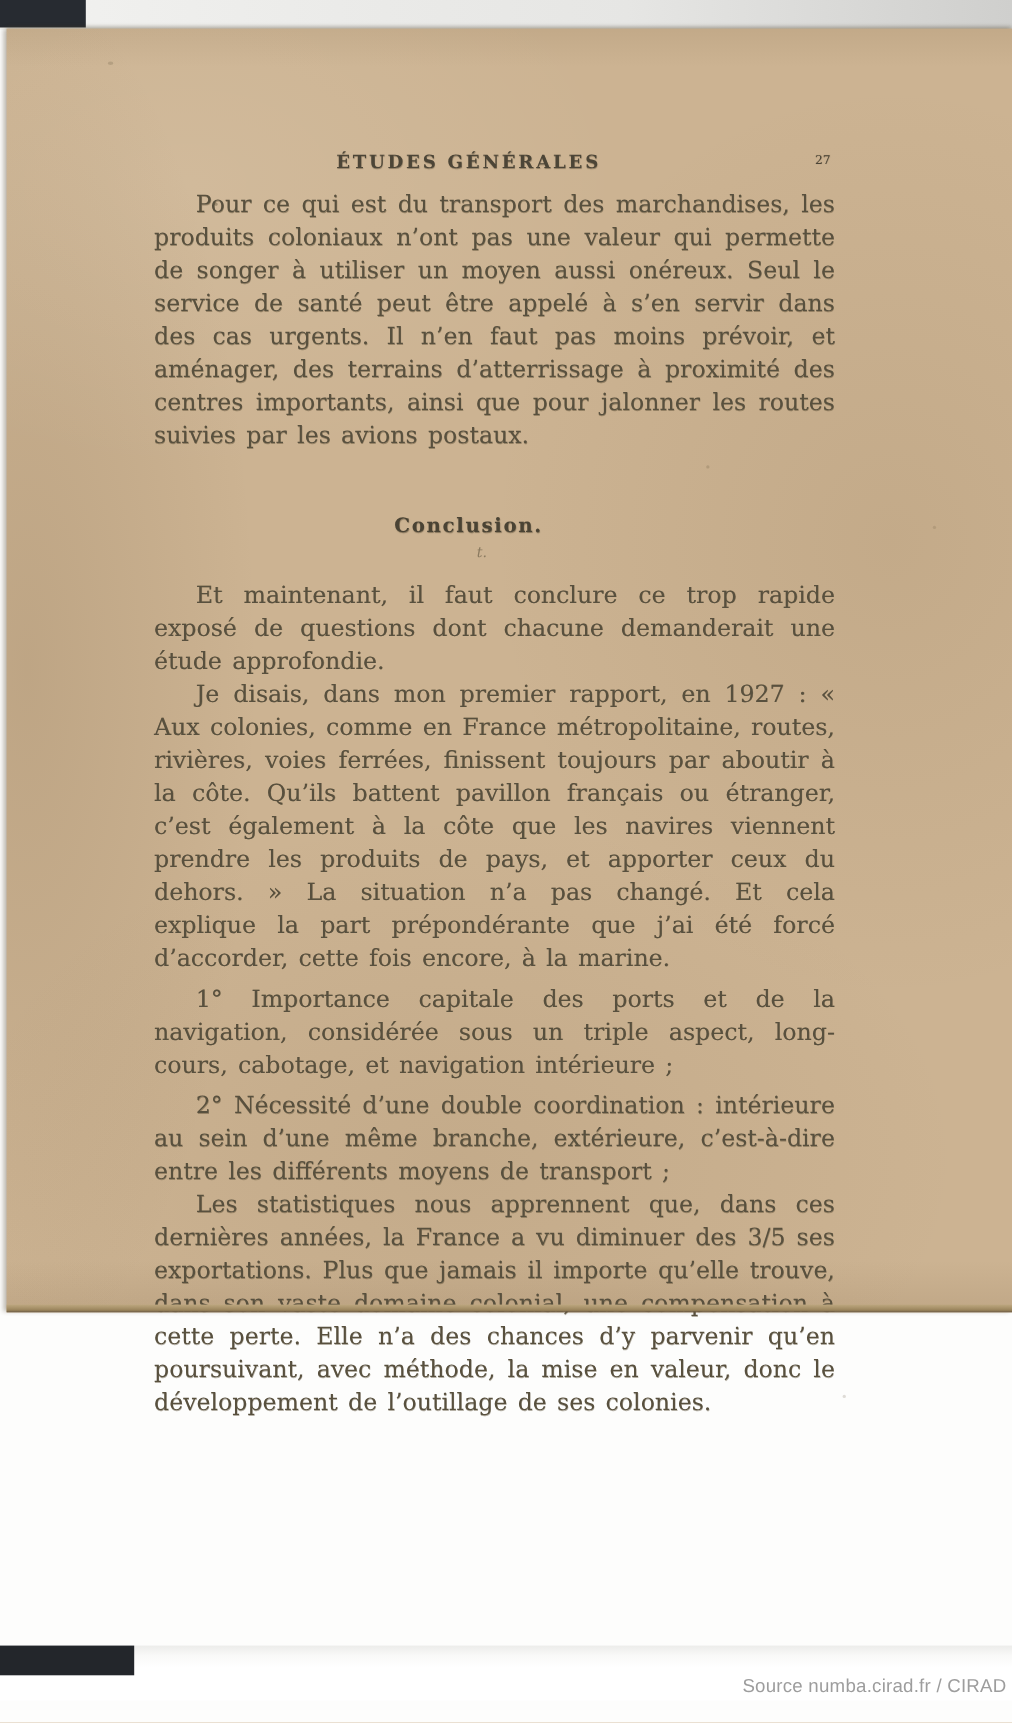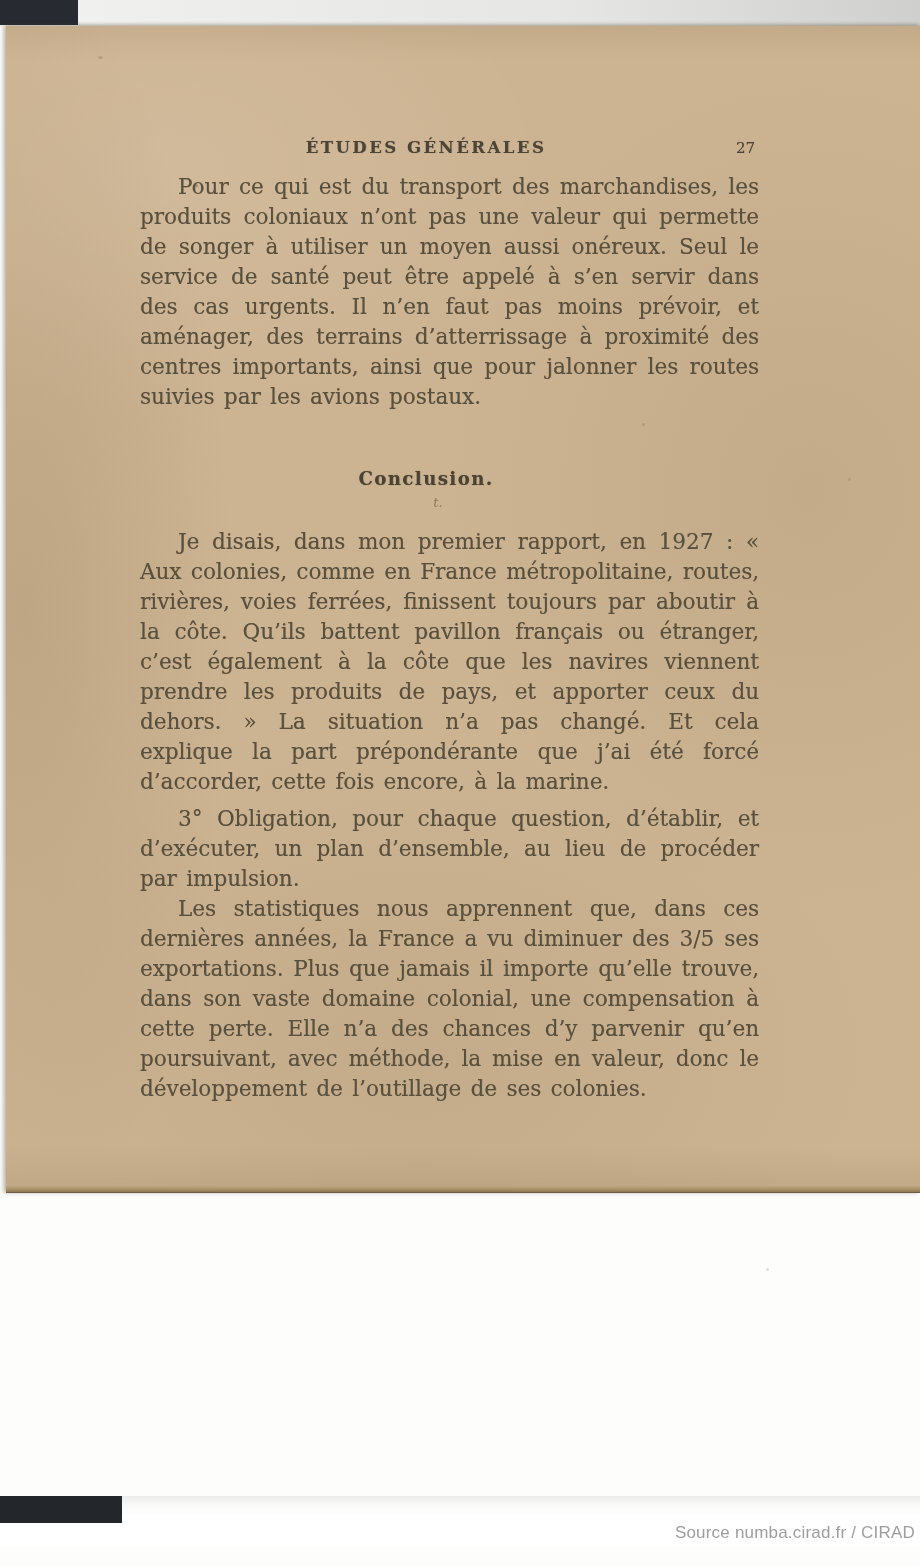--- a/index.html
+++ b/index.html
@@ -42,21 +42,21 @@
   
   .content { position:absolute; left:87px; top:112px; width:666px; color:#57503f; }
 
   .running-header { position:relative; height:22px; margin-bottom:12px; }
   .running-title {
     text-align:center; font-weight:bold; font-size:16.5px;
     letter-spacing:2.5px; color:#4c4537;
     text-shadow:.3px .3px .7px rgba(70,60,40,.45);
   }
   .page-num {
-    position:absolute; right:4px; top:1px; font-size:15px; color:#4c4537;
+    position:absolute; right:4px; top:1px; font-size:11px; color:#4c4537;
     text-shadow:.3px .3px .7px rgba(70,60,40,.45);
     text-align:right;
   }
 
   p.body-par {
     font-size:21.5px; line-height:30px; text-align:justify;
     text-indent:38px; word-spacing:2.5px; color:#58503e;
     text-shadow:.3px .3px .6px rgba(78,66,44,.42);
     margin-left:47px;
   }
@@ -117,23 +117,25 @@
       <div class="running-title">ÉTUDES GÉNÉRALES</div>
       <div class="page-num">27</div>
     </div>
 
     <p class="body-par">Pour ce qui est du transport des marchandises, les produits coloniaux n’ont pas une valeur qui permette de songer à utiliser un moyen aussi onéreux. Seul le service de santé peut être appelé à s’en servir dans des cas urgents. Il n’en faut pas moins prévoir, et aménager, des terrains d’atterrissage à proximité des centres importants, ainsi que pour jalonner les routes suivies par les avions postaux.</p>
 
     <h2 class="section-heading">Conclusion.</h2>
 
     <div class="stray-mark">t.</div>
 
+    <p class="body-par">Et maintenant, il faut conclure ce trop rapide exposé de questions dont chacune demanderait une étude approfondie.</p>
     <p class="body-par">Je disais, dans mon premier rapport, en 1927 : « Aux colonies, comme en France métropolitaine, routes, rivières, voies ferrées, finissent toujours par aboutir à la côte. Qu’ils battent pavillon français ou étranger, c’est également à la côte que les navires viennent prendre les produits de pays, et apporter ceux du dehors. » La situation n’a pas changé. Et cela explique la part prépondérante que j’ai été forcé d’accorder, cette fois encore, à la marine.</p>
 
-    <p class="body-par num-item">3°  Obligation, pour chaque question, d’établir, et d’exécuter, un plan d’ensemble, au lieu de procéder par impulsion.</p>
+    <p class="body-par num-item">1°  Importance capitale des ports et de la navigation, considérée sous un triple aspect, long-cours, cabotage, et navigation intérieure ;</p>
+    <p class="body-par num-item">2°  Nécessité d’une double coordination : intérieure au sein d’une même branche, extérieure, c’est-à-dire entre les différents moyens de transport ;</p>
 
     <p class="body-par">Les statistiques nous apprennent que, dans ces dernières années, la France a vu diminuer des 3/5 ses exportations. Plus que jamais il importe qu’elle trouve, dans son vaste domaine colonial, une compensation à cette perte. Elle n’a des chances d’y parvenir qu’en poursuivant, avec méthode, la mise en valeur, donc le développement de l’outillage de ses colonies.</p>
 
   </div>
 
   <div class="page-bottom-edge"></div>
 </div>
 
 <div class="scan-bottom">
   <div class="corner-black-bottom"></div>

